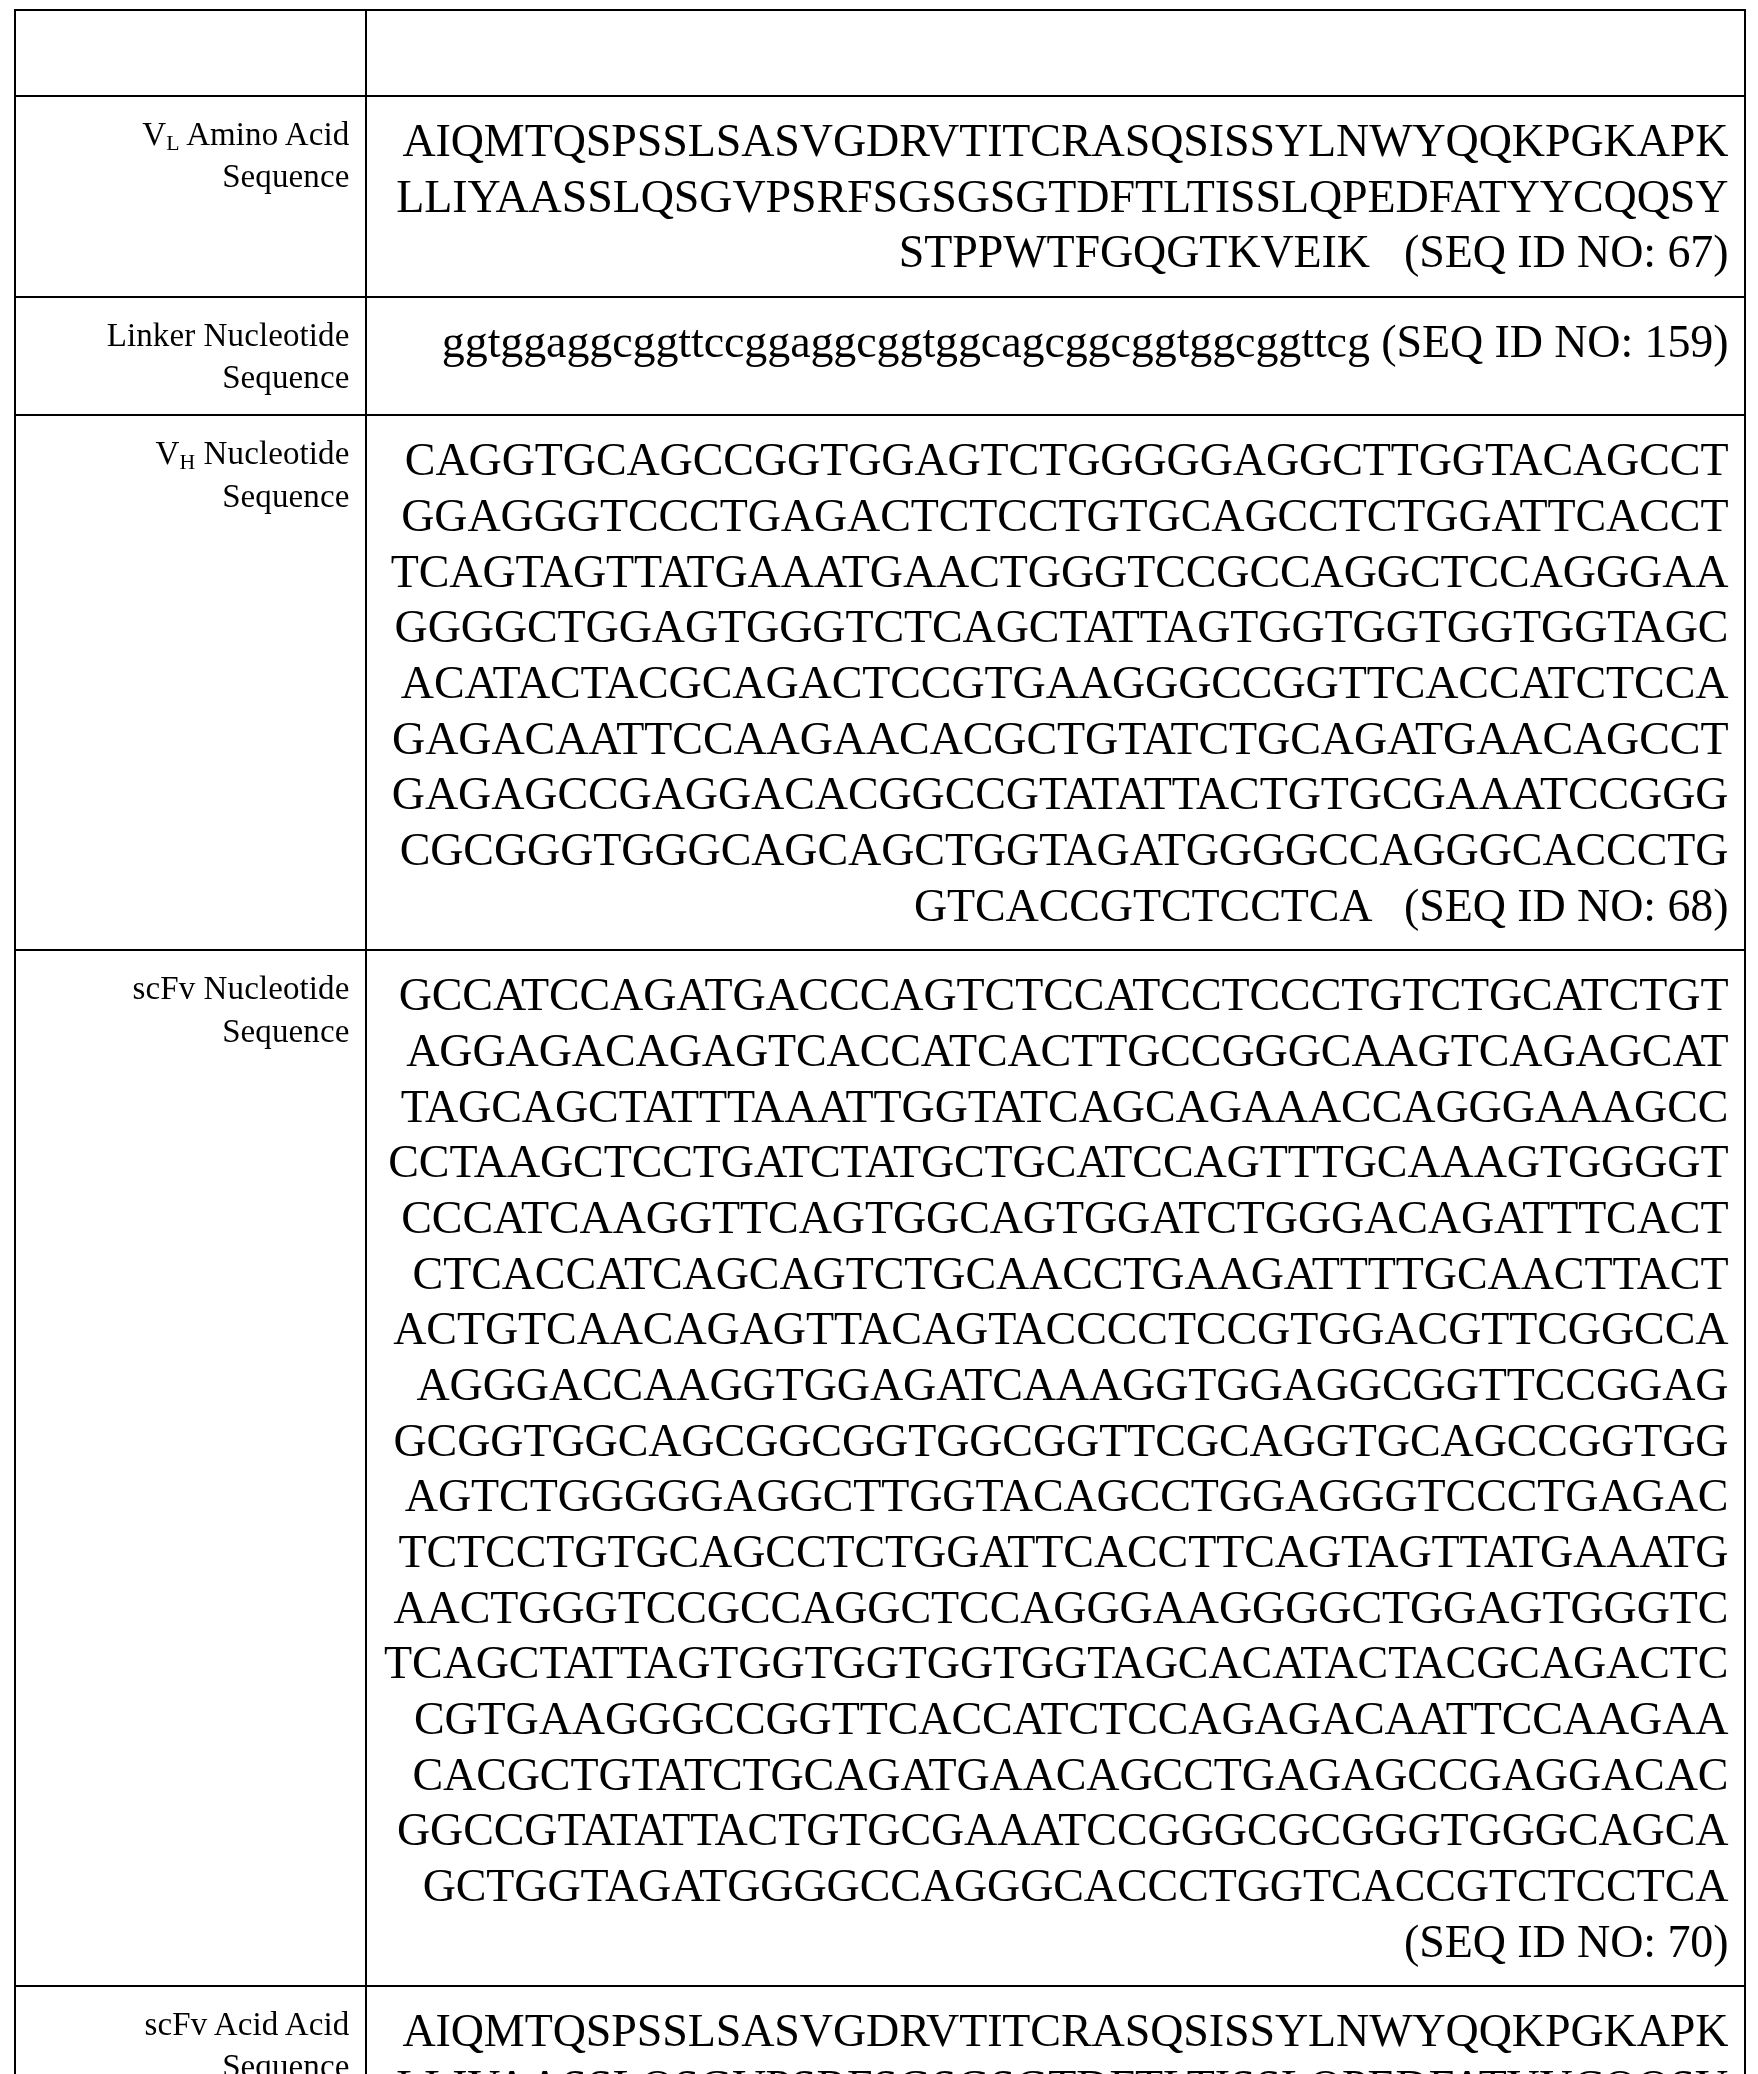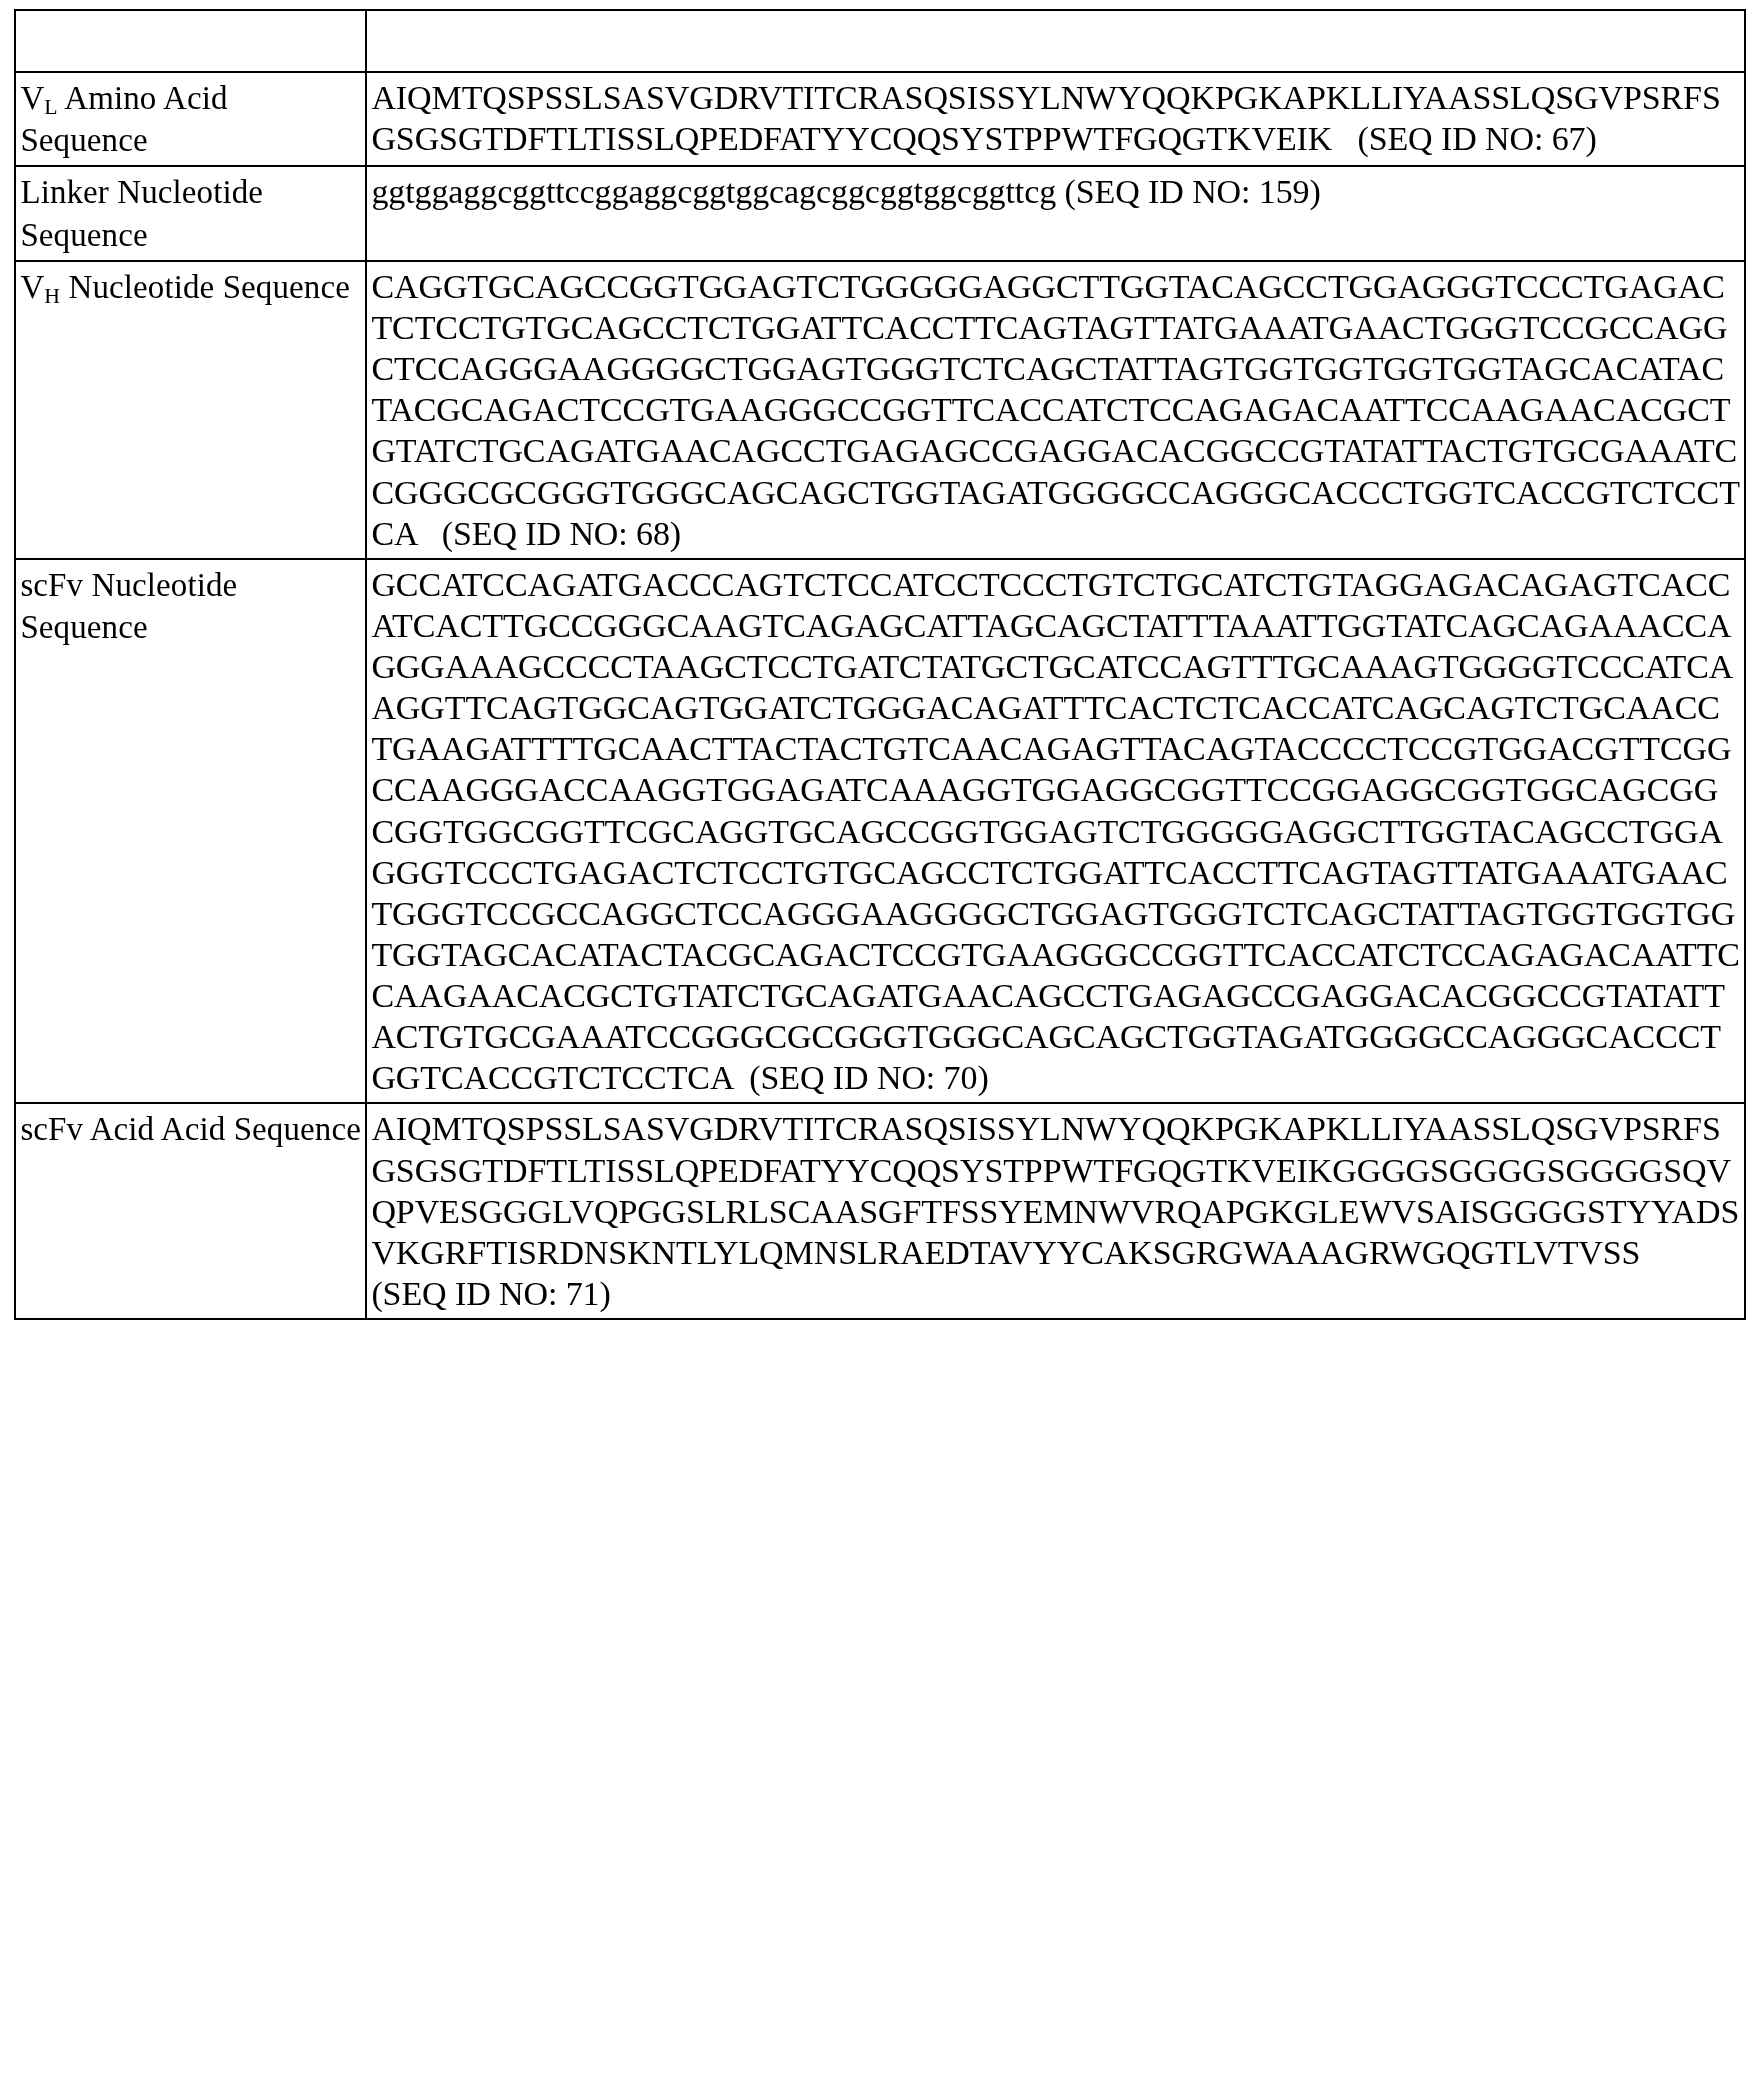--- a/index.html
+++ b/index.html
@@ -27,31 +27,32 @@
     width: 100%;
     table-layout: fixed;
     border: 2.7px solid #000;
   }
   table.seq-table col.label-col { width: 351px; }
   table.seq-table col.value-col { width: auto; }
 
   table.seq-table td {
     border: 2.7px solid #000;
     vertical-align: top;
-    padding: 4px;
+    padding: 16px;
+    text-align: right;
   }
   td.label-cell {
     padding: 12.6px 9px 10.8px 14.4px;
     font-size: 33px;
     line-height: 1.28;
     letter-spacing: 0.1px;
   }
   td.value-cell {
     padding: 7.2px 7.2px 9px 12.6px;
-    font-size: 34px;
+    font-size: 46px;
     line-height: 1.21;
     letter-spacing: -0.1px;
     word-break: break-all;
     overflow-wrap: anywhere;
     white-space: pre-wrap;
   }
   td.value-cell.lower {
     letter-spacing: -0.1px;
     word-break: normal;
     white-space: normal;

